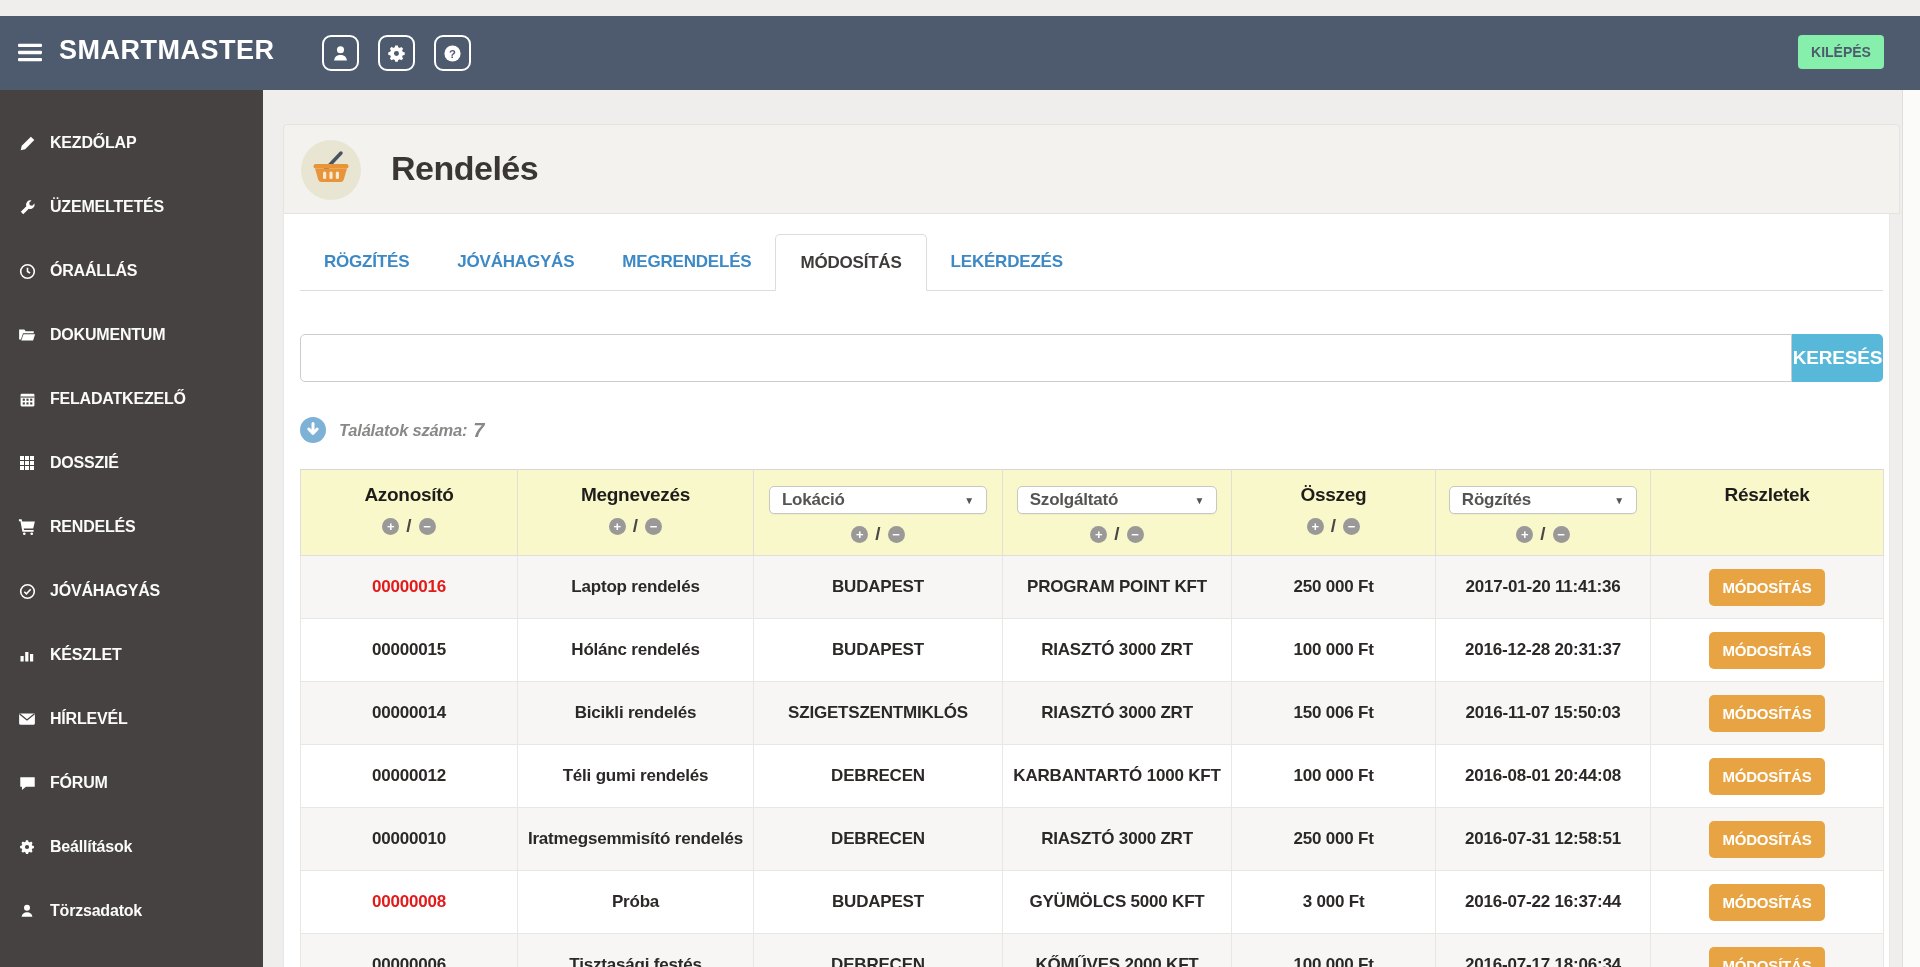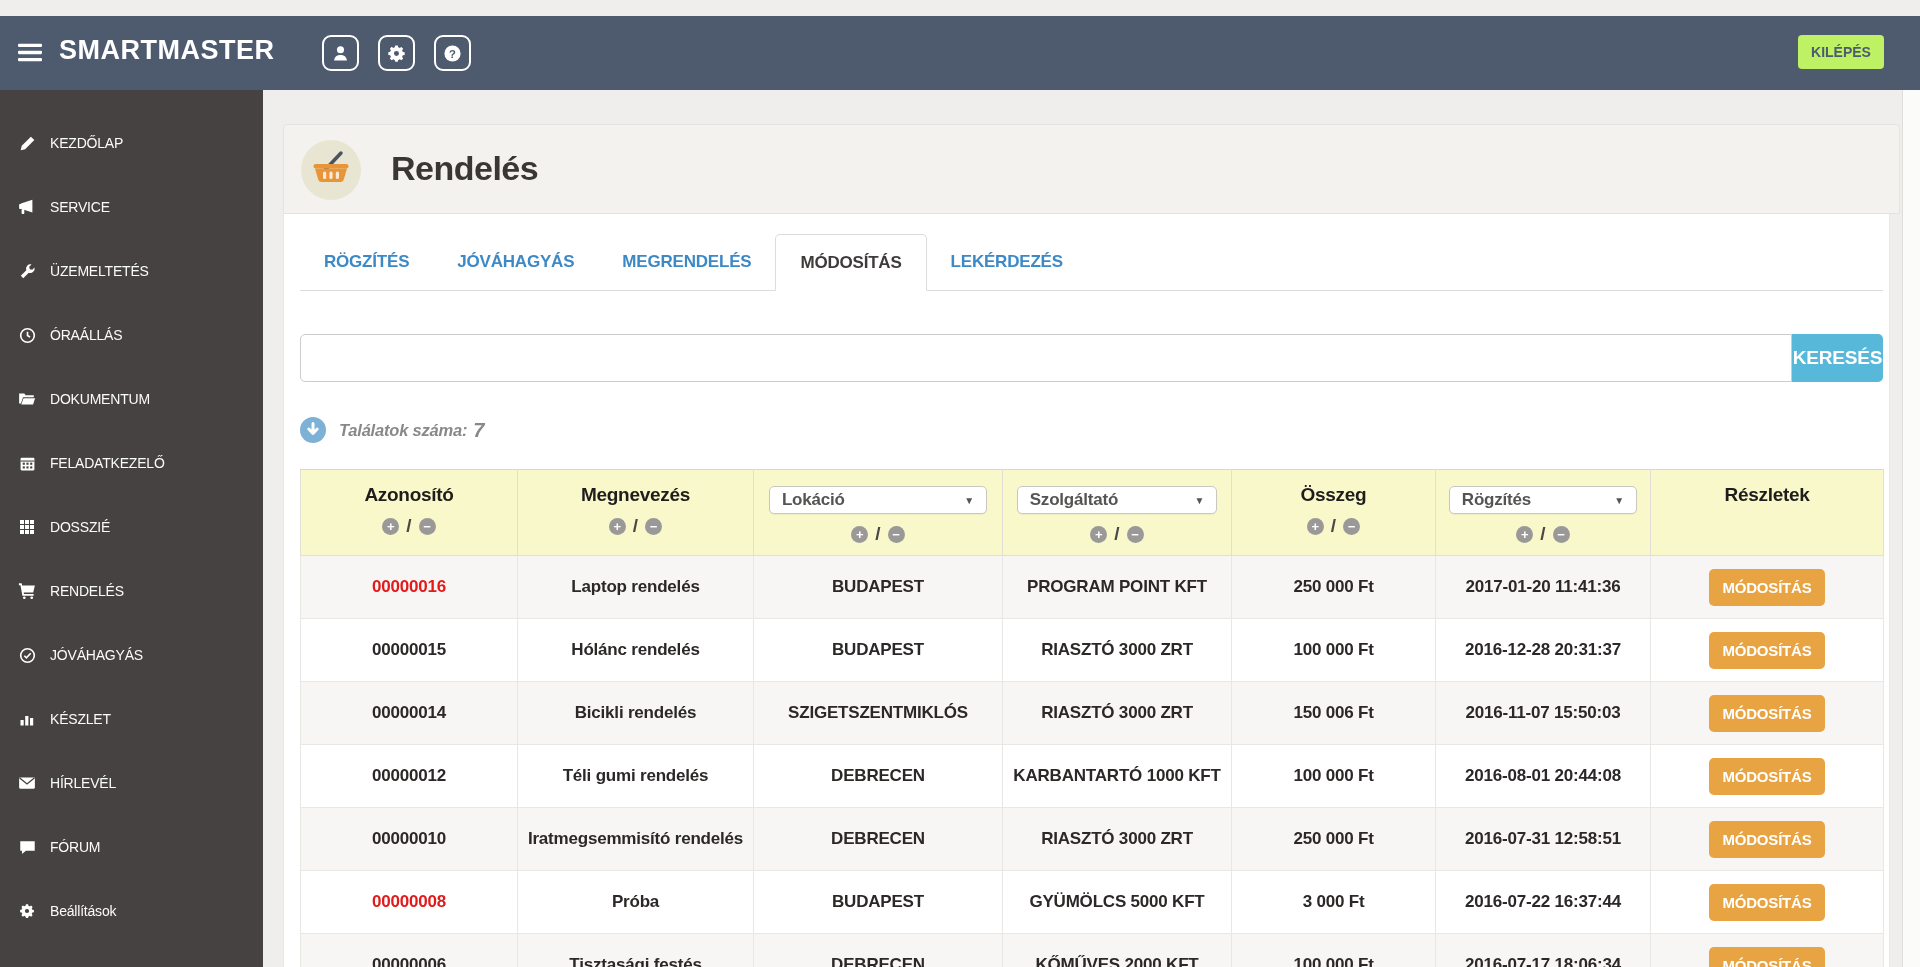--- a/index.html
+++ b/index.html
@@ -6,27 +6,27 @@
   html,body { width:1920px; height:967px; overflow:hidden; }
   body { font-family:"Liberation Sans","DejaVu Sans",sans-serif; background:#efeeec; }
   .root { position:relative; width:1920px; height:967px;margin-top:16px; }
 
   
   .navbar { position:absolute; left:0; top:0; width:1920px; height:74px; background:#4e5b6e; z-index:30; }
   .hamburger { position:absolute; left:18px; top:27px; width:24px; height:19px; cursor:pointer; }
   .brand { position:absolute; left:59px; top:19px; color:#fff; font-size:27px; font-weight:bold; letter-spacing:.5px; }
   .nav-icons { position:absolute; left:322px; top:19px; display:flex; gap:19px; }
   .nav-icon-btn { width:37px; height:36px; border:2px solid #fff; border-radius:9px; background:transparent; display:flex; align-items:center; justify-content:center; cursor:pointer; }
-  .logout-btn { position:absolute; right:36px; top:19px; width:86px; height:34px; background:#bef264; border:0; border-radius:4px; color:#4e5b6e; font-weight:bold; font-size:14px; cursor:pointer; }
+  .logout-btn { position:absolute; right:36px; top:19px; width:86px; height:34px; background:#86efac; border:0; border-radius:4px; color:#4e5b6e; font-weight:bold; font-size:14px; cursor:pointer; }
 
   
   .sidebar { position:absolute; left:0; top:74px; width:263px; height:893px; background:#464241; padding-top:21px; z-index:20; }
   .side-item { display:flex; align-items:center; height:64px; padding-left:17px; color:#fbfbfa; text-decoration:none; cursor:pointer; }
   .side-item .s-icon { width:20px; height:18px; display:inline-flex; align-items:center; justify-content:center; flex:none; }
-  .side-item .s-label { margin-left:13px; font-size:14px; font-weight:normal; letter-spacing:-.2px; white-space:nowrap; }
+  .side-item .s-label { margin-left:13px; font-size:16px; font-weight:bold; letter-spacing:-.2px; white-space:nowrap; }
 
   
   .main { position:absolute; left:263px; top:74px; width:1657px; height:893px; background:#efeeec; }
   .heading-band { position:absolute; left:20px; top:34px; width:1617px; height:90px; background:#f3f2ef; border:1px solid #e5e3df; border-radius:4px 4px 0 0; }
   .heading-band .page-icon { position:absolute; left:17px; top:15px; width:60px; height:60px; }
   .heading-band .page-title { position:absolute; left:107px; top:24px; font-size:34px; font-weight:bold; color:#3a3633; letter-spacing:-.5px; }
   .white-panel { position:absolute; left:20px; top:124px; width:1607px; height:760px; background:#ffffff; border:1px solid #e9e7e3; border-top:none; }
 
   
   .tabs { position:absolute; left:37px; top:144px; width:1583px; height:57px; display:flex; align-items:stretch; border-bottom:1px solid #dcdcda; }
@@ -104,30 +104,20 @@
     <a class="side-item">
       <span class="s-icon">
           <svg viewBox="0 0 16 16" width="17" height="17" fill="#fff">
             <path d="M11.2 1.6l3.2 3.2-8.6 8.6-4.2 1 1-4.2z"></path>
           </svg>
         </span>
       <span class="s-label">KEZDŐLAP</span>
     </a>
     <a class="side-item">
       <span class="s-icon">
-          <svg viewBox="0 0 16 16" width="18" height="18" fill="#fff">
-            <path d="M12.8 1.6v11.2L2.6 9.6V4.8z"></path>
-            <rect x="1" y="5.4" width="2.4" height="4.4" rx=".6"></rect>
-            <rect x="3.2" y="9.8" width="2.4" height="4.4" rx=".6"></rect>
-          </svg>
-        </span>
-      <span class="s-label">SERVICE</span>
-    </a>
-    <a class="side-item">
-      <span class="s-icon">
           <svg viewBox="0 0 16 16" width="17" height="17" fill="#fff">
             <path d="M14.6 4.2a4.1 4.1 0 0 1-5.4 4.9L4 14.3 1.7 12l5.2-5.2A4.1 4.1 0 0 1 11.8 1.4L9.6 3.6l.6 2.2 2.2.6z"></path>
           </svg>
         </span>
       <span class="s-label">ÜZEMELTETÉS</span>
     </a>
     <a class="side-item">
       <span class="s-icon">
           <svg viewBox="0 0 16 16" width="17" height="17" fill="none" stroke="#fff" stroke-width="1.5">
             <circle cx="8" cy="8" r="6.4"></circle>

